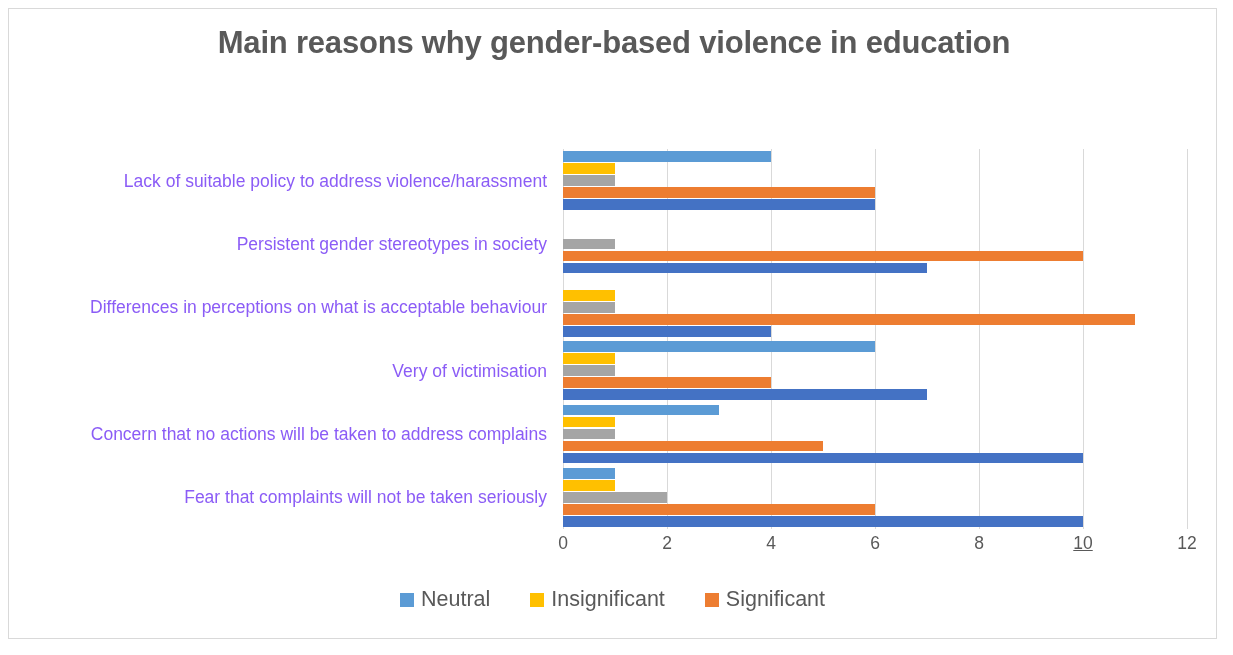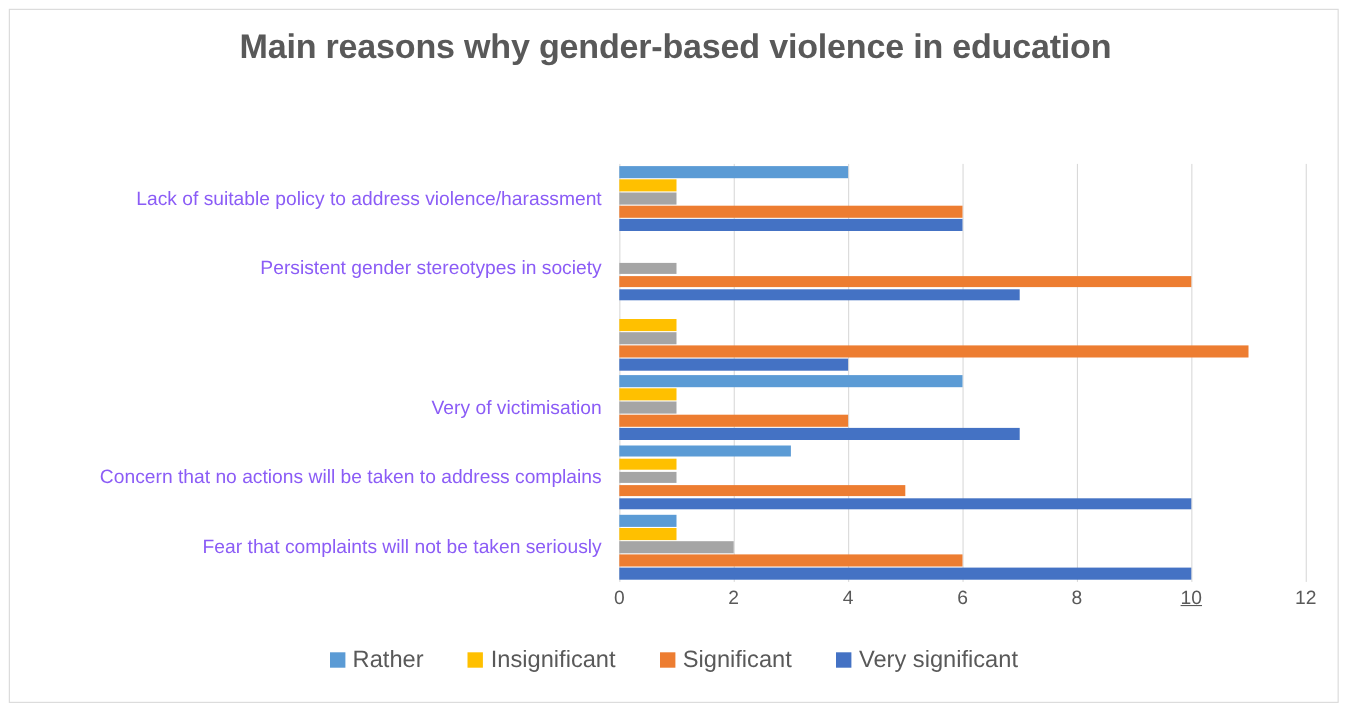--- a/index.html
+++ b/index.html
@@ -149,20 +149,21 @@
 
 <div id="chart-frame">
 
   <div id="chart-title">
     <div>Main reasons why gender-based violence in education</div>
   </div>
 
   <div id="cat-labels">
       <div class="cat-label" style="top: 31.6667px;">Lack of suitable policy to address violence/harassment</div>
       <div class="cat-label" style="top: 95px;">Persistent gender stereotypes in society</div>
+      <div class="cat-label" style="top: 158.333px;">Differences in perceptions on what is acceptable behaviour</div>
       <div class="cat-label" style="top: 221.667px;">Very of victimisation</div>
       <div class="cat-label" style="top: 285px;">Concern that no actions will be taken to address complains</div>
       <div class="cat-label" style="top: 348.333px;">Fear that complaints will not be taken seriously</div>
     </div>
 
   <div id="plot-area">
       <div class="gridline axis-zero" style="left: 0px;"></div>
       <div class="gridline" style="left: 104px;"></div>
       <div class="gridline" style="left: 208px;"></div>
       <div class="gridline" style="left: 312px;"></div>
@@ -273,29 +274,25 @@
       <div class="tick" style="left: 208px;">4</div>
       <div class="tick" style="left: 312px;">6</div>
       <div class="tick" style="left: 416px;">8</div>
       <div class="tick" style="left: 520px; text-decoration: underline;">10</div>
       <div class="tick" style="left: 624px;">12</div>
     </div>
 
   <div id="legend">
       <div class="legend-item">
         <span class="legend-swatch" style="background: rgb(91, 155, 213);"></span>
-        <span class="legend-label">Rather</span>
+        <span class="legend-label">Neutral</span>
       </div>
       <div class="legend-item">
         <span class="legend-swatch" style="background: rgb(255, 192, 0);"></span>
         <span class="legend-label">Insignificant</span>
       </div>
       <div class="legend-item">
         <span class="legend-swatch" style="background: rgb(237, 125, 49);"></span>
         <span class="legend-label">Significant</span>
       </div>
-      <div class="legend-item">
-        <span class="legend-swatch" style="background: rgb(68, 114, 196);"></span>
-        <span class="legend-label">Very significant</span>
-      </div>
     </div>
 
 </div>
 
 </body></html>

